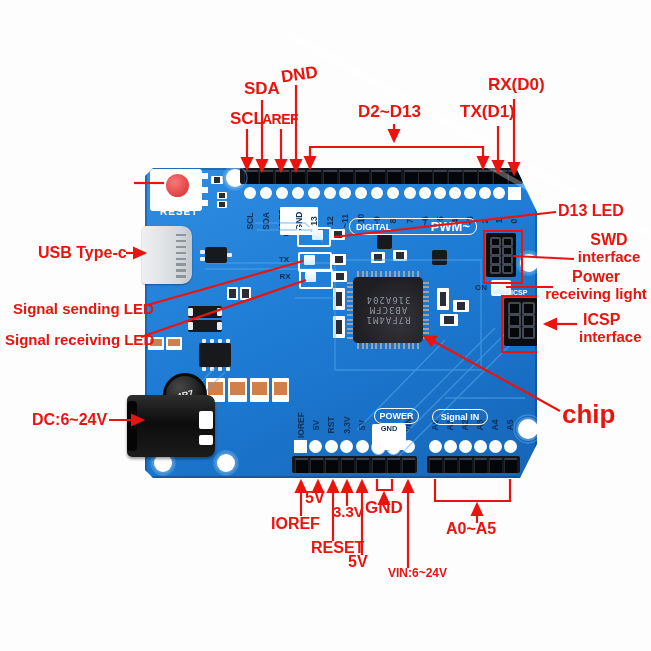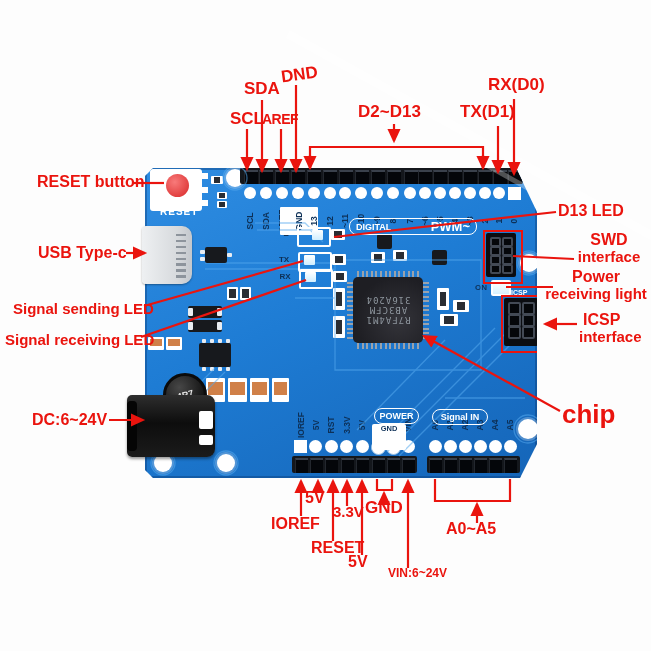--- a/index.html
+++ b/index.html
@@ -369,21 +369,20 @@
     </g>
   </svg>
 
   <div class="ann" style="left:230px;top:110px;font-size:17px">SCL</div>
   <div class="ann" style="left:244px;top:80px;font-size:17px">SDA</div>
   <div class="ann" style="left:262px;top:112px;font-size:14px;letter-spacing:-0.5px">AREF</div>
   <div class="ann" style="left:281px;top:66px;font-size:17px;transform:rotate(-8deg)">DND</div>
   <div class="ann" style="left:358px;top:103px;font-size:17px">D2~D13</div>
   <div class="ann" style="left:460px;top:103px;font-size:17px">TX(D1)</div>
   <div class="ann" style="left:488px;top:76px;font-size:17px">RX(D0)</div>
-  <div class="ann" style="left:37px;top:174px;font-size:16px">RESET button</div>
   <div class="ann" style="left:38px;top:245px;font-size:16px">USB Type-c</div>
   <div class="ann" style="left:5px;top:332px;font-size:15px">Signal receiving LED</div>
   <div class="ann" style="left:13px;top:301px;font-size:15px">Signal sending LED</div>
   <div class="ann" style="left:32px;top:412px;font-size:16px">DC:6~24V</div>
   <div class="ann" style="left:558px;top:203px;font-size:16px">D13 LED</div>
   <div class="ann" style="left:570px;top:232px;width:78px;text-align:center">
     <div style="font-size:16px">SWD</div>
     <div style="font-size:15px">interface</div>
   </div>
   <div class="ann" style="left:543px;top:269px;width:106px;text-align:center">

